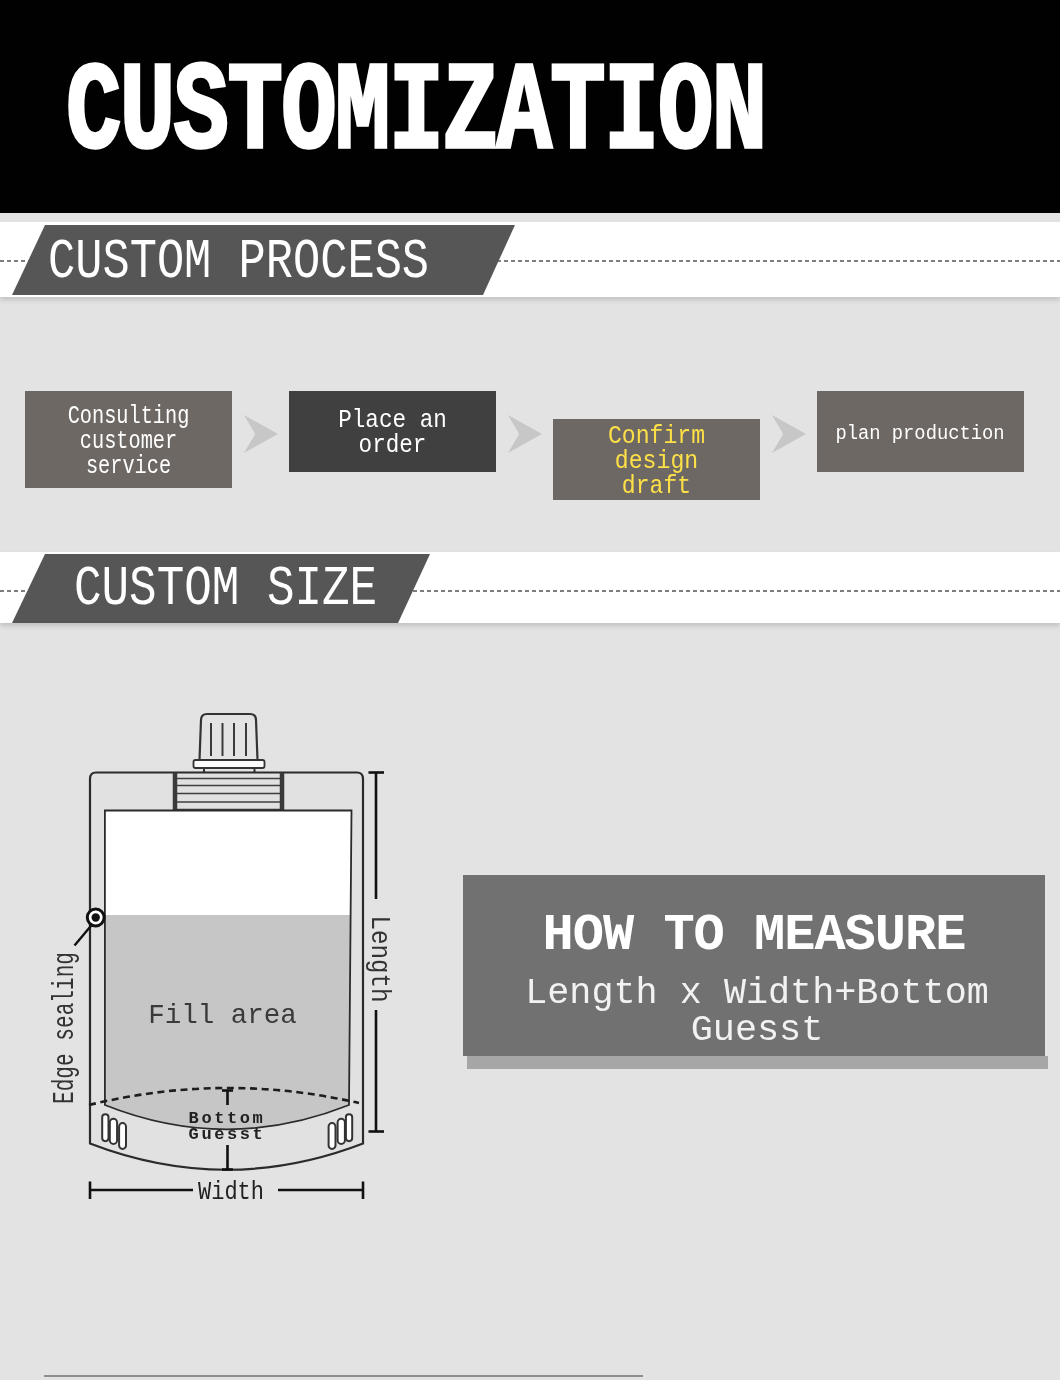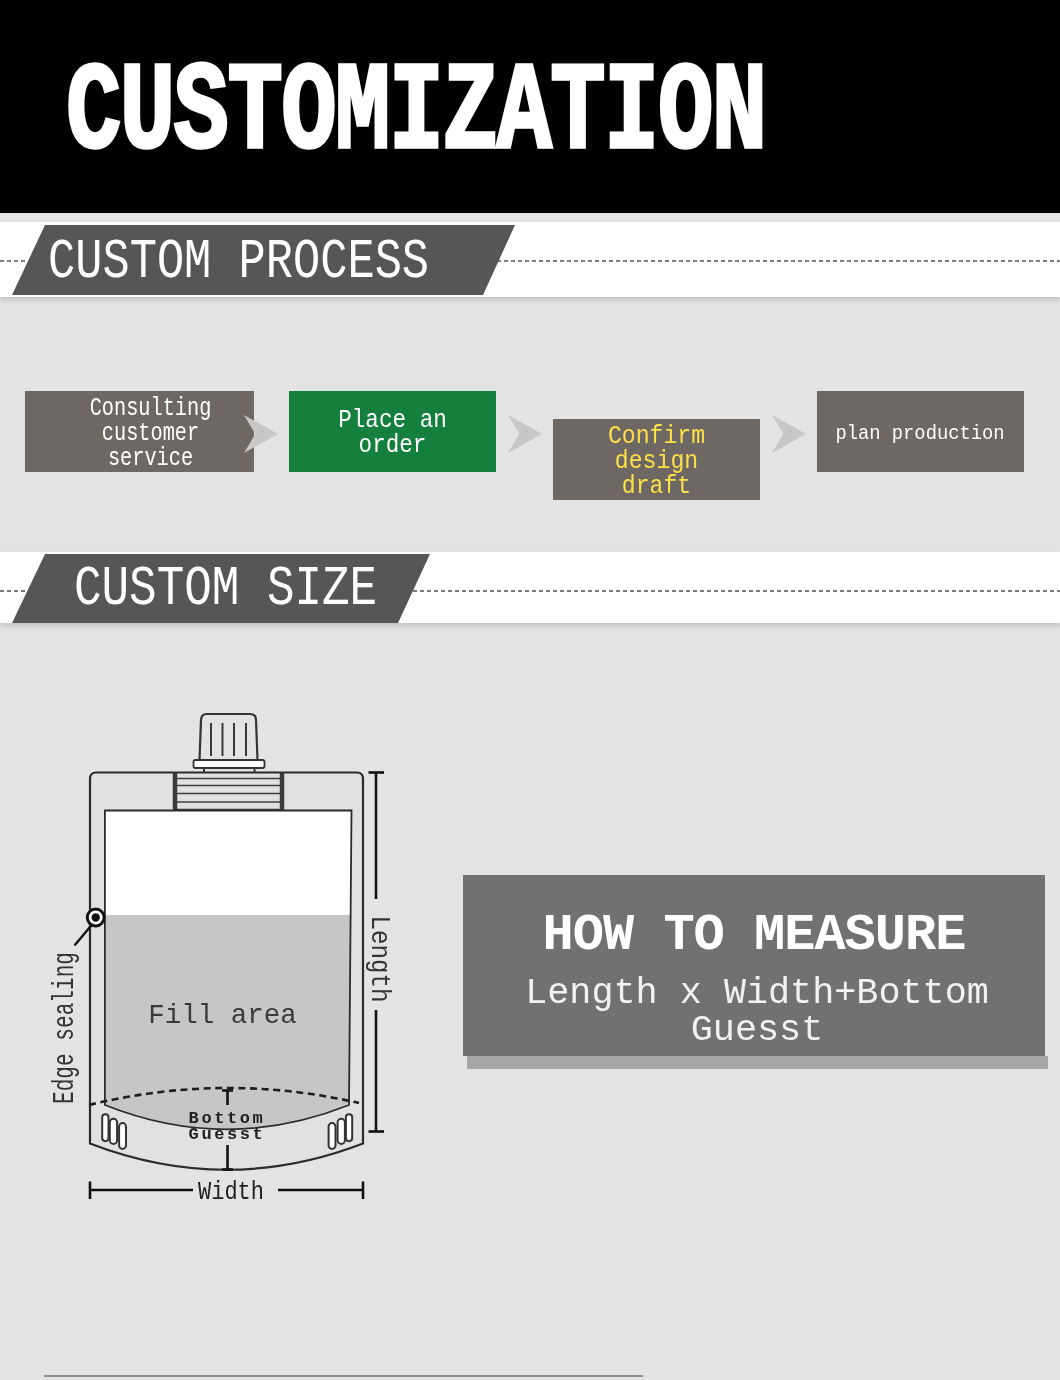--- a/index.html
+++ b/index.html
@@ -16,27 +16,27 @@
   <div class="abs" id="title" style="left:66px;top:52px;color:#fff;font-weight:bold;font-size:125px;line-height:125px;white-space:nowrap;letter-spacing:-2px;-webkit-text-stroke:3.5px #fff;transform:scaleX(0.737);transform-origin:left top;">CUSTOMIZATION</div>
 
   <div class="abs" style="left:0;top:222px;width:1060px;height:75px;background:#ffffff;box-shadow:0 3px 5px rgba(0,0,0,0.15);"></div>
 
   <div class="abs" style="left:0;top:260px;width:1060px;height:2px;background:repeating-linear-gradient(90deg,#7d7d7d 0 4px,rgba(0,0,0,0) 4px 7px);"></div>
 
   <div class="abs" style="left:12px;top:225px;width:503px;height:70px;background:#565656;clip-path:polygon(33px 0,503px 0,471px 70px,0 70px);filter:drop-shadow(3px 3px 4px rgba(0,0,0,0.32)) drop-shadow(-3px 2px 3px rgba(0,0,0,0.22));"></div>
 
   <div class="abs" id="cp-text" style="left:48px;top:234px;color:#fff;font-size:56px;line-height:56px;white-space:nowrap;transform:scaleX(0.81);transform-origin:left top;">CUSTOM PROCESS</div>
 
-  <div class="abs" style="left:25px;top:391px;width:207px;height:81px;background:#6d6864;color:#fff;font-size:26px;line-height:25px;display:flex;align-items:center;justify-content:center;text-align:center;padding-left:22px;">
+  <div class="abs" style="left:25px;top:391px;width:207px;height:97px;background:#6d6864;color:#fff;font-size:26px;line-height:25px;display:flex;align-items:center;justify-content:center;text-align:center;">
       <span style="display:inline-block;transform:scaleX(0.78);transform-origin:center;margin-top:3px;">Consulting<br>customer service</span>
     </div>
 
   <div class="abs" style="left:244px;top:415px;width:34px;height:38px;background:#c7c7c7;clip-path:polygon(0 0,100% 50%,0 100%,33% 50%);"></div>
 
-  <div class="abs" style="left:289px;top:391px;width:207px;height:81px;background:#15803d;color:#fff;font-size:26px;line-height:25px;display:flex;align-items:center;justify-content:center;text-align:center;">
+  <div class="abs" style="left:289px;top:391px;width:207px;height:81px;background:#404040;color:#fff;font-size:26px;line-height:25px;display:flex;align-items:center;justify-content:center;text-align:center;">
       <span style="display:inline-block;transform:scaleX(0.87);transform-origin:center;margin-top:3px;">Place an order</span>
     </div>
 
   <div class="abs" style="left:508px;top:415px;width:34px;height:38px;background:#c7c7c7;clip-path:polygon(0 0,100% 50%,0 100%,33% 50%);"></div>
 
   <div class="abs" style="left:553px;top:391px;width:207px;height:81px;background:#6d6864;color:#fde047;font-size:26px;line-height:25px;display:flex;align-items:center;justify-content:center;text-align:center;margin-top:28px;">
       <span style="display:inline-block;transform:scaleX(0.89);transform-origin:center;margin-top:3px;">Confirm design<br>draft</span>
     </div>
 
   <div class="abs" style="left:772px;top:415px;width:34px;height:38px;background:#c7c7c7;clip-path:polygon(0 0,100% 50%,0 100%,33% 50%);"></div>

